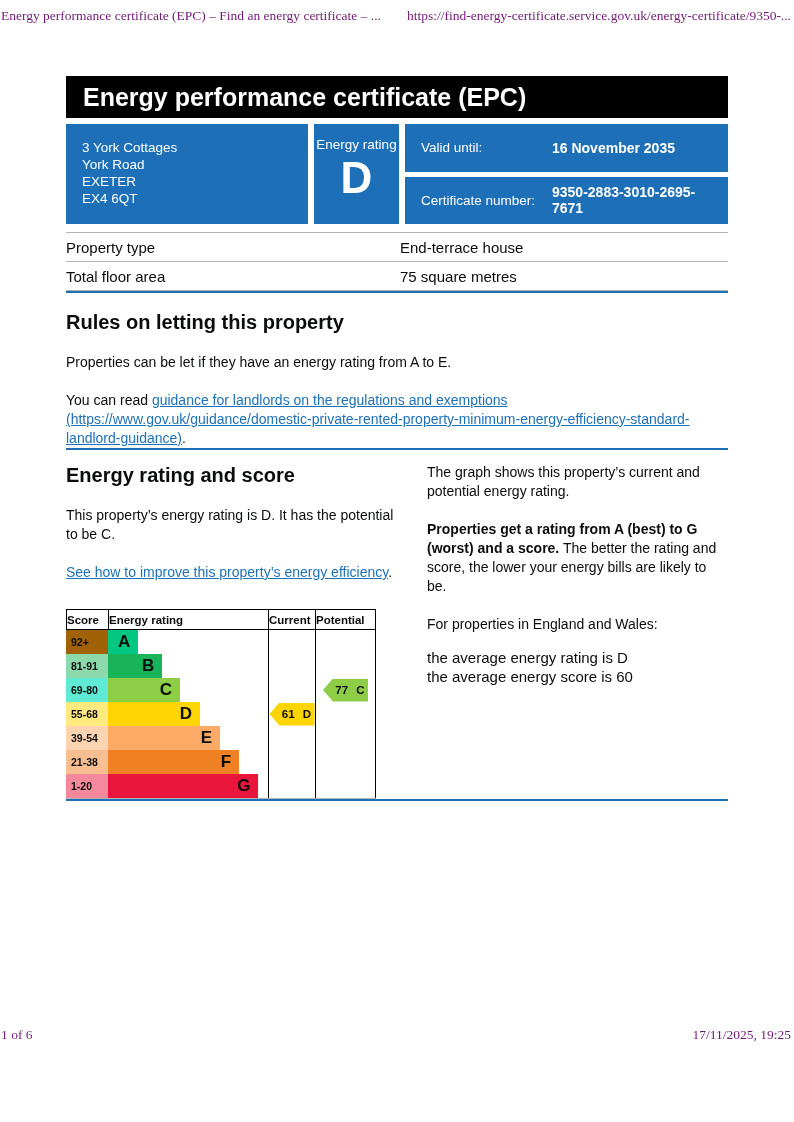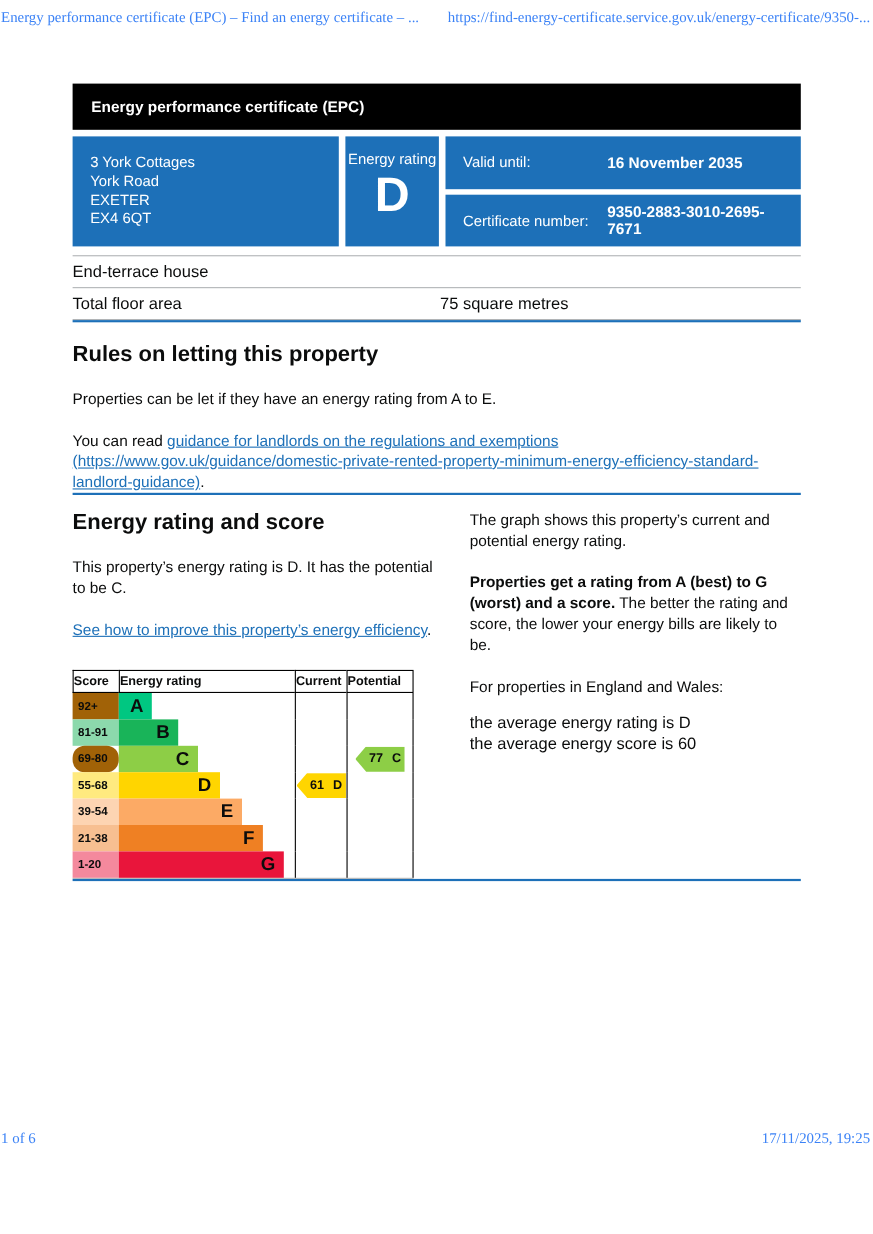--- a/index.html
+++ b/index.html
@@ -2,29 +2,29 @@
 <html><head>
 <meta charset="utf-8">
 <style>
   html,body{margin:0;padding:0}
   body{
     width:794px;height:1122px;position:relative;background:#fff;
     font-family:"Liberation Sans",sans-serif;color:#0b0c0c;overflow:hidden;
   }
   .print-hf{
     position:absolute;left:1px;right:3px;display:flex;justify-content:space-between;
-    font-family:"Liberation Serif",serif;font-size:13.5px;color:#3b82f6;
+    font-family:"Liberation Serif",serif;font-size:13.5px;color:#701a75;
   }
   .print-header{top:8px}
   .print-footer{top:1027px}
   .content{position:absolute;left:66px;top:76px;width:662px}
 
   .banner{
     background:#000;color:#fff;height:42px;line-height:42px;
-    font-size:14px;font-weight:bold;padding-left:17px;box-sizing:border-box;
+    font-size:25px;font-weight:bold;padding-left:17px;box-sizing:border-box;
   }
 
   .summary{display:flex;gap:6px;margin-top:6px;height:100px}
   .bluebox{background:#1d70b8;color:#fff;box-sizing:border-box}
   .address-box{width:242px;padding:15px 16px;font-size:13.5px;line-height:17px}
   .rating-box{width:85px;text-align:center;padding-top:13px}
   .rating-box .lbl{font-size:13.5px}
   .rating-box .big{font-size:44px;font-weight:bold;line-height:46px;margin-top:3px}
   .validity{flex:1;display:flex;flex-direction:column;gap:5px;background:#fff}
   .vrow{flex:1;display:flex;align-items:center;padding:0 16px;font-size:13.5px}
@@ -107,20 +107,21 @@
       </div>
       <div class="bluebox vrow">
         <span class="vlabel">Certificate number:</span>
         <span class="vvalue">9350-2883-3010-2695-7671</span>
       </div>
     </div>
   </div>
 
   <div class="details">
     <div class="drow">
+      <span class="dlabel">Property type</span>
       <span>End-terrace house</span>
     </div>
     <div class="drow">
       <span class="dlabel">Total floor area</span>
       <span>75 square metres</span>
     </div>
   </div>
 
   <hr class="blue hr1">
 
@@ -154,21 +155,21 @@
           </div>
           <div class="band-row">
             <div class="score-cell" style="background: rgb(140, 217, 172);">81-91</div>
             <div class="band-track">
                 <div class="band-bar" style="background: rgb(25, 180, 89); width: 34%;">B</div>
               </div>
             <div class="cell-cur"></div>
             <div class="cell-pot"></div>
           </div>
           <div class="band-row">
-            <div class="score-cell" style="background: #a16207; border-radius: 11px;">69-80</div>
+            <div class="score-cell" style="background: #5eead4;">69-80</div>
             <div class="band-track">
                 <div class="band-bar" style="background: rgb(141, 206, 70); width: 45%;">C</div>
               </div>
             <div class="cell-cur"></div>
             <div class="cell-pot">
                 <div class="arrow" style="display: flex; background: rgb(141, 206, 70);">77 C</div>
               </div>
           </div>
           <div class="band-row">
             <div class="score-cell" style="background: rgb(255, 234, 127);">55-68</div>

